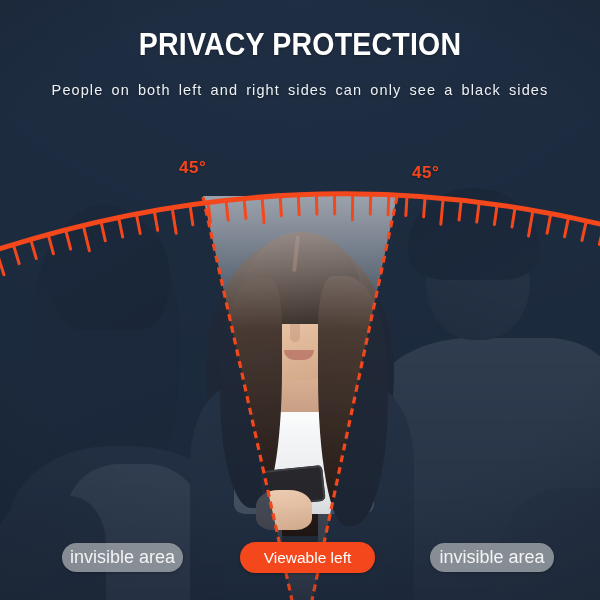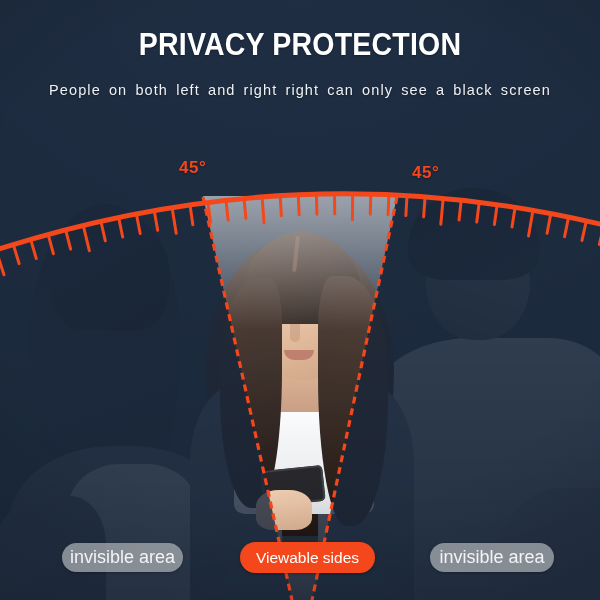--- a/index.html
+++ b/index.html
@@ -261,22 +261,22 @@
         <line x1="604.00" y1="225.00" x2="599.35" y2="244.45" stroke="#f4481c" stroke-width="3" stroke-linecap="round"></line>
       </g>
     <path id="arcpath" d="M -4 250 Q 300 152 604 225" fill="none" stroke="#f4481c" stroke-width="5" stroke-linecap="round"></path>
     <line x1="203" y1="197" x2="292" y2="600" stroke="#f4481c" stroke-width="3.2" stroke-dasharray="7 5"></line>
     <line x1="397" y1="197" x2="312" y2="600" stroke="#f4481c" stroke-width="3.2" stroke-dasharray="7 5"></line>
   </svg>
 
   <div id="vignette"></div>
 
   <div id="title">PRIVACY PROTECTION</div>
-  <div id="subtitle">People on both left and right right can only see a black screen</div>
+  <div id="subtitle">People on both left and right sides can only see a black sides</div>
 
   <div class="deg" id="deg-left">45°</div>
   <div class="deg" id="deg-right">45°</div>
 
   <div class="pill grey" id="pill-left">invisible area</div>
-  <div class="pill orange" id="pill-center">Viewable sides</div>
+  <div class="pill orange" id="pill-center">Viewable left</div>
   <div class="pill grey" id="pill-right">invisible area</div>
 
 </div>
 
 </body></html>

